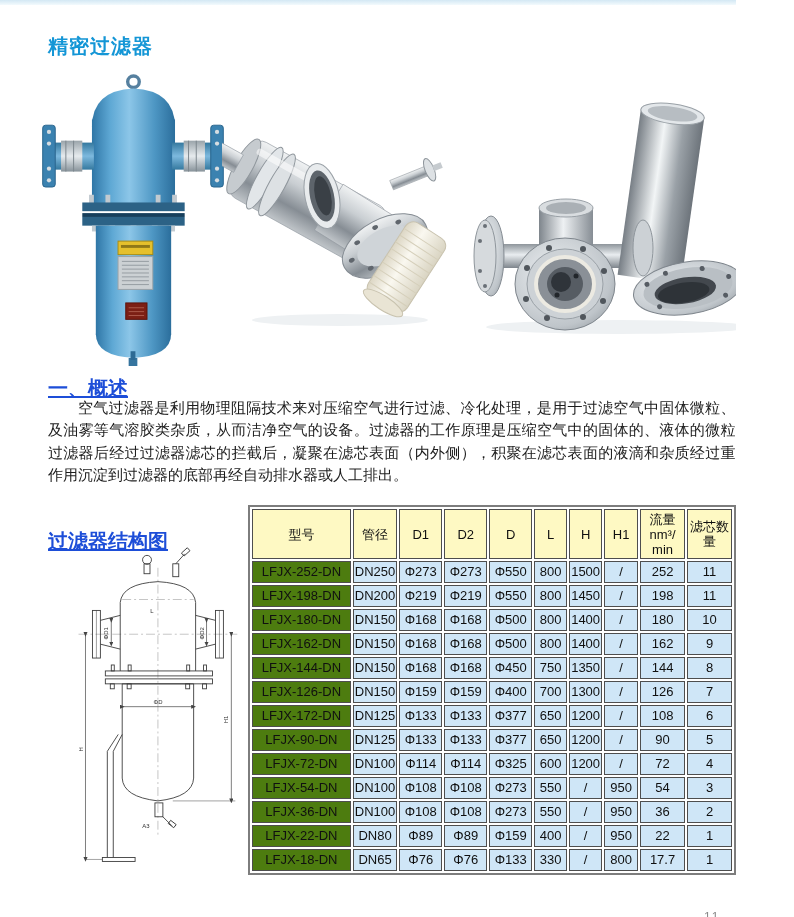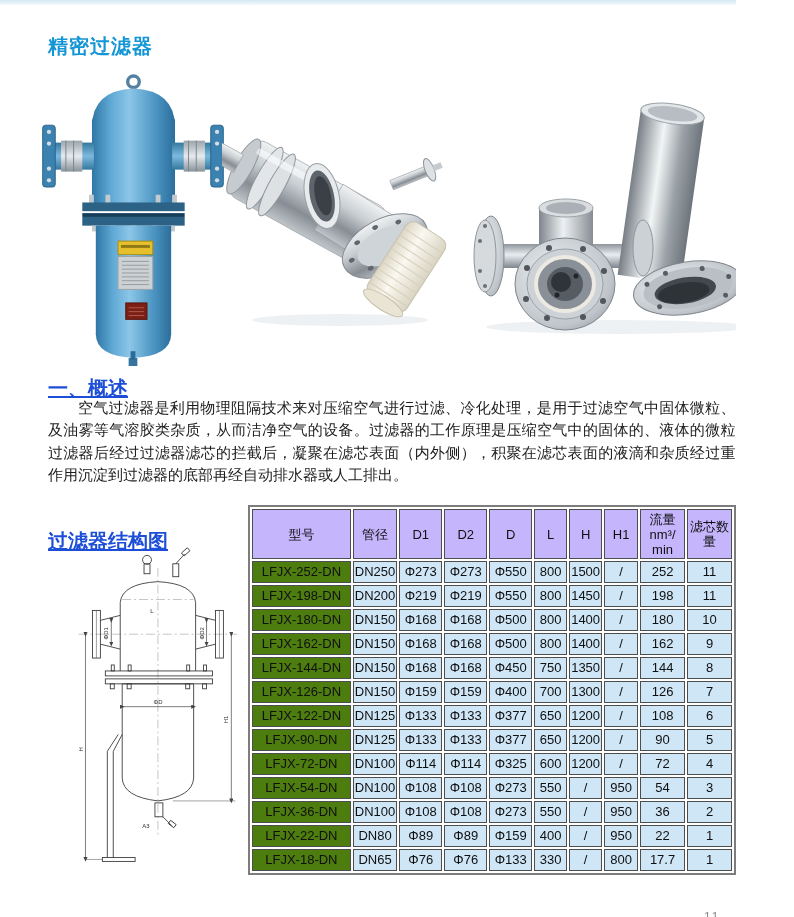--- a/index.html
+++ b/index.html
@@ -16,21 +16,21 @@
         line-height:22.4px;color:#1c1c1c;text-indent:2em;text-align:justify;}
   .photo{position:absolute;}
   #photo1{left:34px;top:66px;}
   #photo2{left:222px;top:96px;}
   #photo3{left:443px;top:96px;}
   #diagram{position:absolute;left:48px;top:538px;}
   table.spec{position:absolute;left:248px;top:505px;border-collapse:separate;
              border-spacing:2px;border:2px solid #7d7d7d;background:#ffffff;table-layout:fixed;}
   table.spec th,table.spec td{border:1px solid #4e4e4e;text-align:center;vertical-align:middle;
              font-size:13px;color:#101010;box-sizing:border-box;padding:0 1px;overflow:hidden;}
-  table.spec th{background:#c4b5fd;height:50px;line-height:15px;font-weight:normal;white-space:pre-line;}
+  table.spec th{background:#fef9c3;height:50px;line-height:15px;font-weight:normal;white-space:pre-line;}
   table.spec td{background:#cfe6f7;height:22px;line-height:20px;}
   table.spec td.model{background:#4d7c0f;}
   .edge-line{position:absolute;left:788px;top:500px;width:1px;height:417px;background:#c6c6c6;}
   .pagenum{position:absolute;left:704px;top:910px;height:7px;overflow:hidden;
            font-size:12px;color:#8a8a8a;letter-spacing:2px;}
 </style>
 </head>
 <body>
 
 <div class="page">
@@ -418,21 +418,21 @@
           <td>Φ159</td>
           <td>Φ159</td>
           <td>Φ400</td>
           <td>700</td>
           <td>1300</td>
           <td>/</td>
           <td>126</td>
           <td>7</td>
         </tr>
         <tr>
-          <td class="model">LFJX-122-DN</td>
+          <td class="model">LFJX-172-DN</td>
           <td>DN125</td>
           <td>Φ133</td>
           <td>Φ133</td>
           <td>Φ377</td>
           <td>650</td>
           <td>1200</td>
           <td>/</td>
           <td>108</td>
           <td>6</td>
         </tr>

